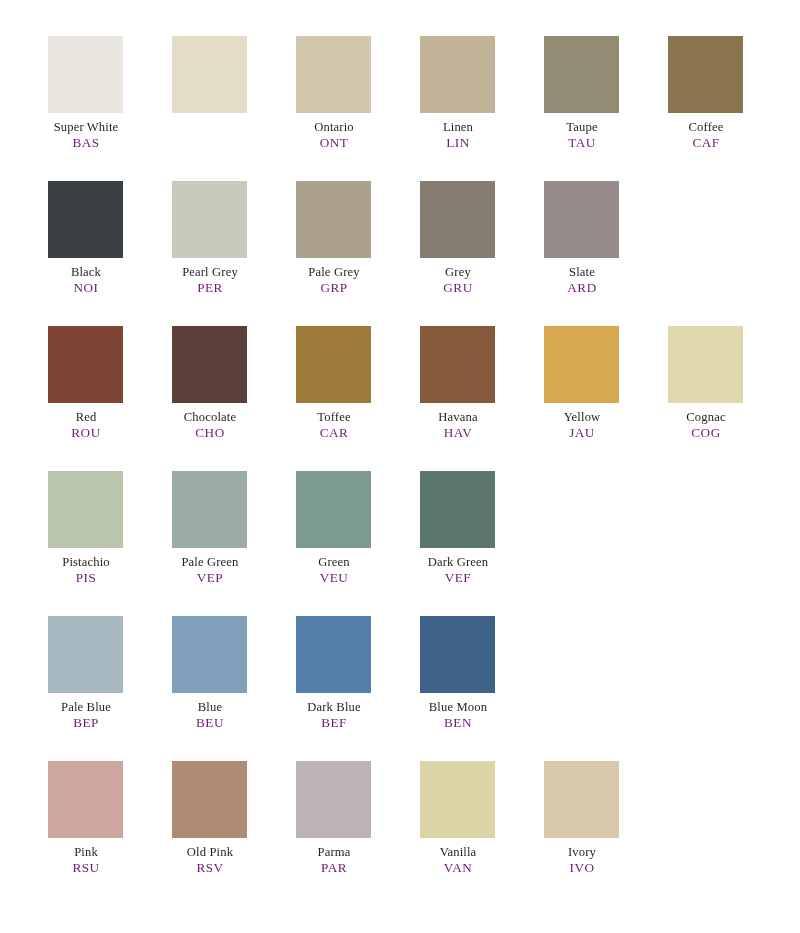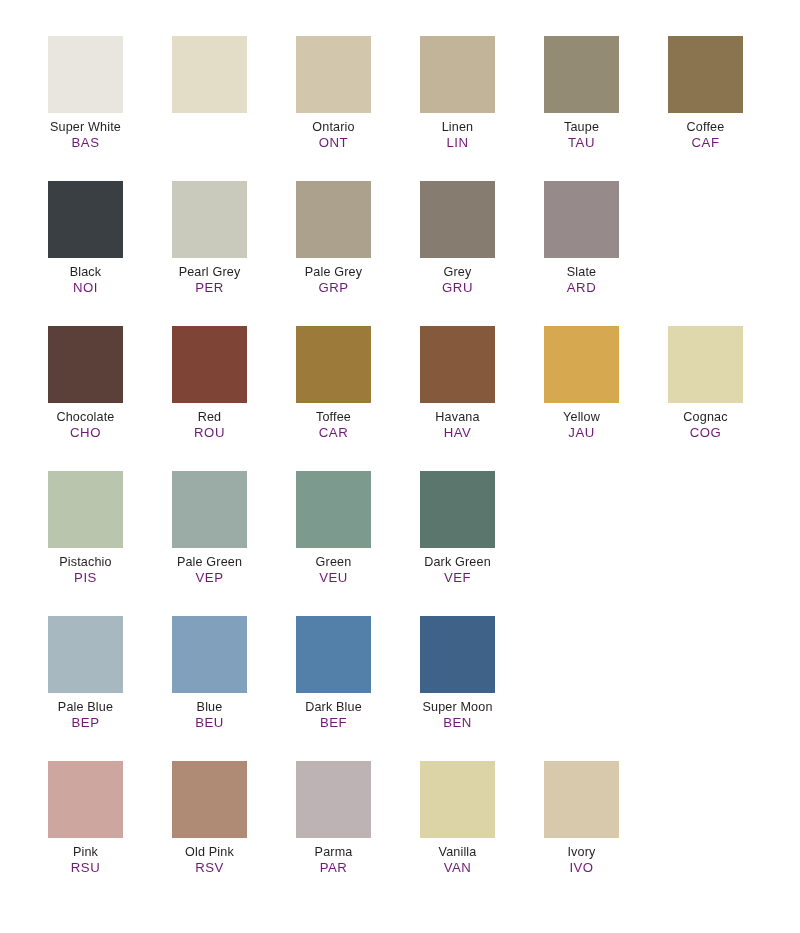--- a/index.html
+++ b/index.html
@@ -29,22 +29,22 @@
     flex-direction: row;
     height: 145px;
     flex: 0 0 auto;
   }
   .swatch-row.last-row { height: 140px; }
   .swatch-cell {
     width: 75px;
     margin-right: 49px;
     display: flex;
     flex-direction: column;
-    align-items: center;
     flex: 0 0 auto;
+    font-family: Liberation Serif, serif;
   }
   .swatch-cell.empty {
     visibility: hidden;
   }
   .swatch-chip {
     width: 75px;
     height: 77px;
     display: block;
   }
   .swatch-labels {
@@ -146,34 +146,34 @@
       <div class="swatch-cell">
         <span class="swatch-chip" title="Slate" style="background-color: rgb(150, 138, 139);"></span>
         <div class="swatch-labels">
           <span class="swatch-name">Slate</span>
           <span class="swatch-code">ARD</span>
         </div>
       </div>
     </div>
     <div class="swatch-row">
       <div class="swatch-cell">
+        <span class="swatch-chip" title="Red" style="background-color: rgb(126, 68, 53);"></span>
+        <div class="swatch-labels">
+          <span class="swatch-name">Red</span>
+          <span class="swatch-code">ROU</span>
+        </div>
+      </div>
+      <div class="swatch-cell">
         <span class="swatch-chip" title="Chocolate" style="background-color: rgb(91, 64, 58);"></span>
         <div class="swatch-labels">
           <span class="swatch-name">Chocolate</span>
           <span class="swatch-code">CHO</span>
         </div>
       </div>
       <div class="swatch-cell">
-        <span class="swatch-chip" title="Red" style="background-color: rgb(126, 68, 53);"></span>
-        <div class="swatch-labels">
-          <span class="swatch-name">Red</span>
-          <span class="swatch-code">ROU</span>
-        </div>
-      </div>
-      <div class="swatch-cell">
         <span class="swatch-chip" title="Toffee" style="background-color: rgb(156, 122, 57);"></span>
         <div class="swatch-labels">
           <span class="swatch-name">Toffee</span>
           <span class="swatch-code">CAR</span>
         </div>
       </div>
       <div class="swatch-cell">
         <span class="swatch-chip" title="Havana" style="background-color: rgb(133, 89, 59);"></span>
         <div class="swatch-labels">
           <span class="swatch-name">Havana</span>
@@ -244,21 +244,21 @@
       <div class="swatch-cell">
         <span class="swatch-chip" title="Dark Blue" style="background-color: rgb(83, 128, 168);"></span>
         <div class="swatch-labels">
           <span class="swatch-name">Dark Blue</span>
           <span class="swatch-code">BEF</span>
         </div>
       </div>
       <div class="swatch-cell">
         <span class="swatch-chip" title="Blue Moon" style="background-color: rgb(63, 98, 137);"></span>
         <div class="swatch-labels">
-          <span class="swatch-name">Super Moon</span>
+          <span class="swatch-name">Blue Moon</span>
           <span class="swatch-code">BEN</span>
         </div>
       </div>
       <div class="swatch-cell empty"></div>
       <div class="swatch-cell empty"></div>
     </div>
     <div class="swatch-row last-row">
       <div class="swatch-cell">
         <span class="swatch-chip" title="Pink" style="background-color: rgb(205, 167, 159);"></span>
         <div class="swatch-labels">

